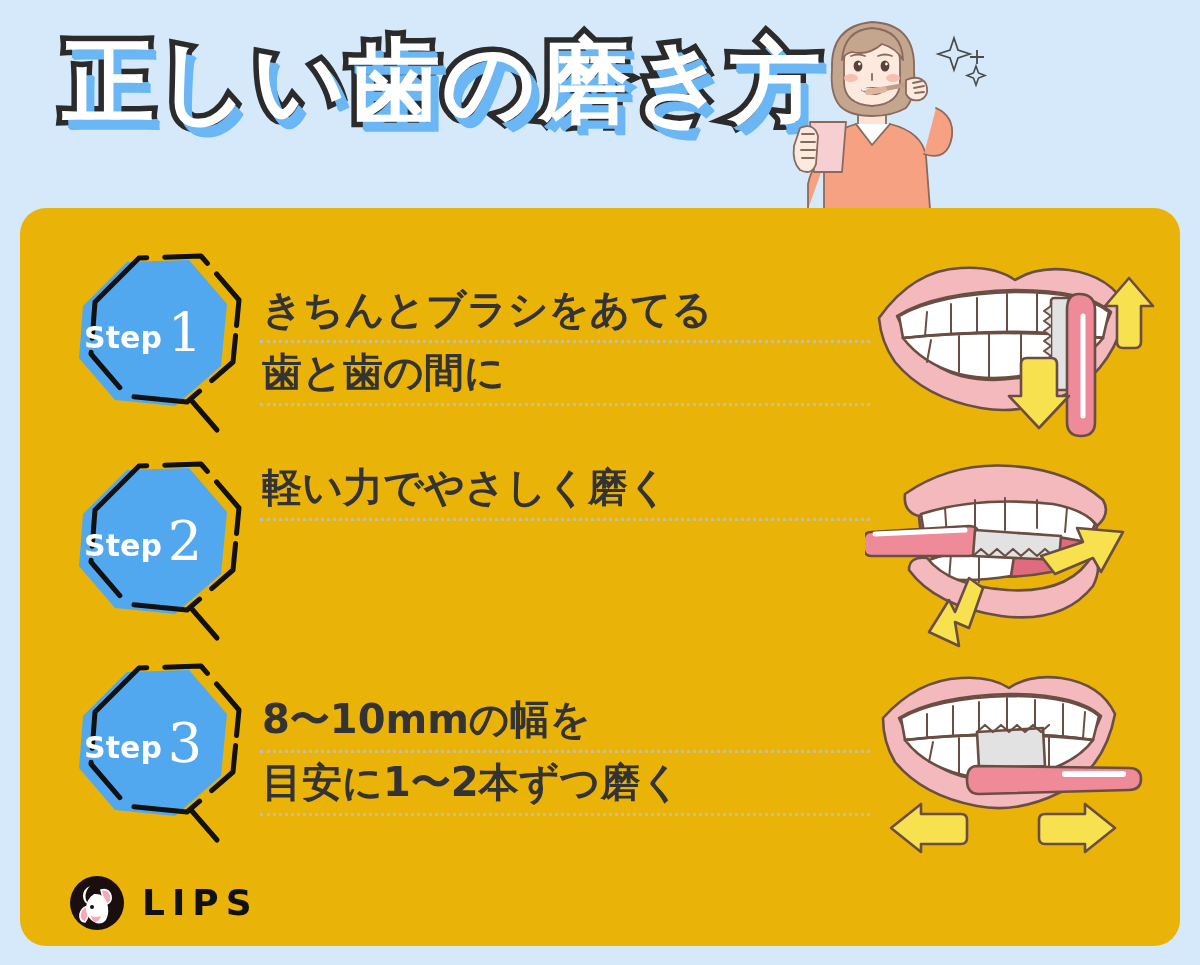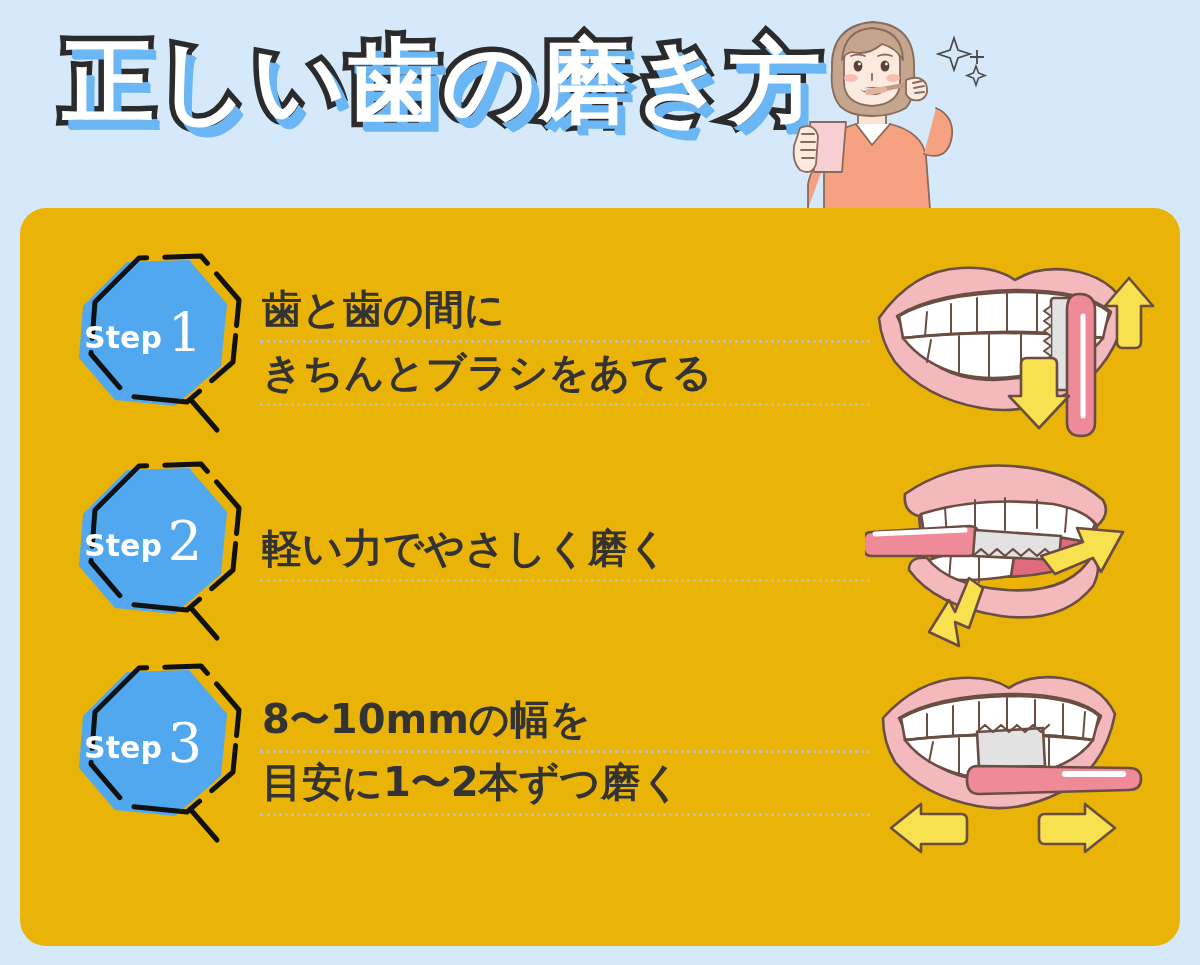--- a/index.html
+++ b/index.html
@@ -86,21 +86,21 @@
   .badge svg { display: block; }
 
   .step-text {
     position: absolute;
     left: 240px;
     top: 0;
     width: 610px;
     height: 185px;
     display: flex;
     flex-direction: column;
-    justify-content: center;
+    justify-content: flex-start;
   }
   .step-text.two-line { justify-content: center; }
 
   .text-line {
     font-family: "DejaVu Sans", "Liberation Sans", sans-serif;
     font-size: 40px;
     font-weight: bold;
     color: #333333;
     letter-spacing: 0px;
     line-height: 1.0;
@@ -213,22 +213,22 @@
       <svg viewBox="0 0 180 185" width="180" height="185" xmlns="http://www.w3.org/2000/svg">
         <polygon points="18,56 62,12 124,10 162,54 156,116 110,156 50,150 14,108" fill="#52a8ee"></polygon>
         <polygon points="30,52 74,8 136,6 174,50 168,112 122,152 62,146 26,104" fill="none" stroke="#111111" stroke-width="5" stroke-dasharray="70 18 46 14 60 10 55 16" stroke-linejoin="round" stroke-linecap="round"></polygon>
         <path d="M126 150 L152 180" stroke="#111111" stroke-width="5" stroke-linecap="round" fill="none"></path>
         <text x="58" y="98" font-family="DejaVu Sans, sans-serif" font-size="30" font-weight="bold" fill="#ffffff" text-anchor="middle">Step</text>
         <text x="120" y="102" font-family="DejaVu Serif, serif" font-size="54" fill="#ffffff" text-anchor="middle">1</text>
       </svg>
     </div>
 
     <div class="step-text two-line">
+      <div class="text-line">きちんとブラシをあてる</div>
       <div class="text-line first">歯と歯の間に</div>
-      <div class="text-line">きちんとブラシをあてる</div>
     </div>
 
     <div class="illus">
       <svg viewBox="0 0 300 200" width="300" height="200" xmlns="http://www.w3.org/2000/svg">
         <g stroke="#6b4e43" stroke-width="2.6" stroke-linejoin="round" stroke-linecap="round">
 
           <path d="M14 72 Q48 24 96 22 Q130 20 150 34 Q172 20 204 24 Q246 30 262 62
                    Q250 120 206 146 Q160 170 116 162 Q60 152 30 116 Q16 96 14 72 Z" fill="#f4b9bc"></path>
 
           <path d="M32 70 Q70 46 150 44 Q222 44 246 66 Q232 106 186 124 Q138 140 96 130
@@ -394,14 +394,30 @@
         <g stroke="#6b4e43" stroke-width="2.6" stroke-linejoin="round" fill="#f7e14f">
           <path d="M26 172 L56 148 L56 158 L96 158 q6 0 6 6 L102 182 q0 6 -6 6 L56 188 L56 196 Z"></path>
         </g>
         <g stroke="#6b4e43" stroke-width="2.6" stroke-linejoin="round" fill="#f7e14f">
           <path d="M250 172 L220 148 L220 158 L180 158 q-6 0 -6 6 L174 182 q0 6 6 6 L220 188 L220 196 Z"></path>
         </g>
       </svg>
     </div>
   </div>
 
+  <div class="logo">
+    <svg class="logo-mark" viewBox="0 0 54 54" xmlns="http://www.w3.org/2000/svg">
+      <circle cx="27" cy="27" r="27" fill="#1a0e0e"></circle>
+
+      <path d="M20 10 Q13 13 13 20 Q13 27 20 29 Q15 25 15.5 19.5 Q16 14 20 10 Z" fill="#ffffff"></path>
+
+      <path d="M31 14 Q39 12 41 20 Q42 26 37 28 Q33 24 31 14 Z" fill="#f7a8b8" stroke="#ffffff" stroke-width="1.6"></path>
+      <path d="M20 30 Q12 30 10 38 Q9 45 15 46 Q19 41 20 30 Z" fill="#f7a8b8" stroke="#ffffff" stroke-width="1.6"></path>
+
+      <path d="M24 18 Q34 17 37 27 Q40 36 36 44 Q31 50 24 46 Q17 42 16 34 Q16 23 24 18 Z" fill="#ffffff"></path>
+
+      <path d="M21 40 Q26 42 31 40 Q29 46 25 46 Q22 45 21 40 Z" fill="#f7a8b8"></path>
+      <circle cx="22" cy="31" r="2" fill="#1a0e0e"></circle>
+    </svg>
+    <div class="logo-word">LIPS</div>
+  </div>
 
 </div>
 
 </body></html>

